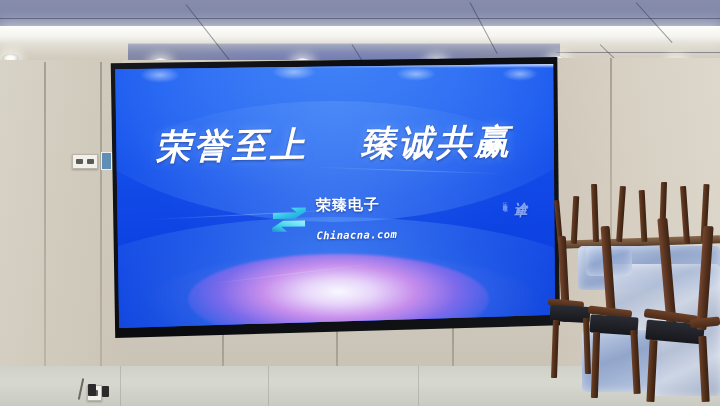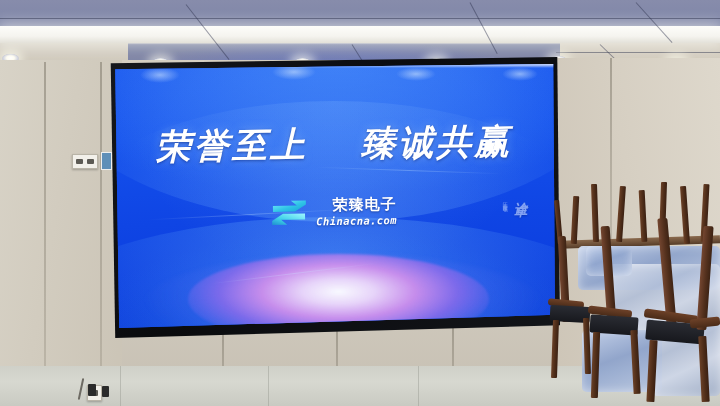--- a/index.html
+++ b/index.html
@@ -192,29 +192,29 @@
 
   
   .logo-row{
     position:absolute;left:0;top:134px;width:100%;
     display:flex;align-items:center;justify-content:center;gap:9px;
     transform:rotate(-0.9deg);
   }
   .logo-mark{
     width:36px;height:28px;flex:0 0 auto;display:block;
   }
-  .logo-text{display:flex;flex-direction:column;line-height:1;text-align:right;}
+  .logo-text{display:flex;flex-direction:column;line-height:1;}
   .logo-cn{
     color:#ffffff;font-size:15px;font-weight:700;letter-spacing:1px;
     font-family:"DejaVu Sans","Liberation Sans",sans-serif;
     text-shadow:0 1px 2px rgba(0,25,90,.5);
   }
   .logo-en{
     color:#ffffff;font-size:10.5px;font-weight:700;font-style:italic;
-    letter-spacing:.4px;margin-top:3px;
+    letter-spacing:.4px;margin-top:17px;
     font-family:"DejaVu Sans Mono","Liberation Mono",monospace;
     text-shadow:0 1px 2px rgba(0,25,90,.5);
   }
 
   
   .seal{
     position:absolute;right:26px;top:128px;
     display:flex;align-items:flex-start;gap:3px;
     transform:rotate(-0.9deg);
     opacity:.55;

